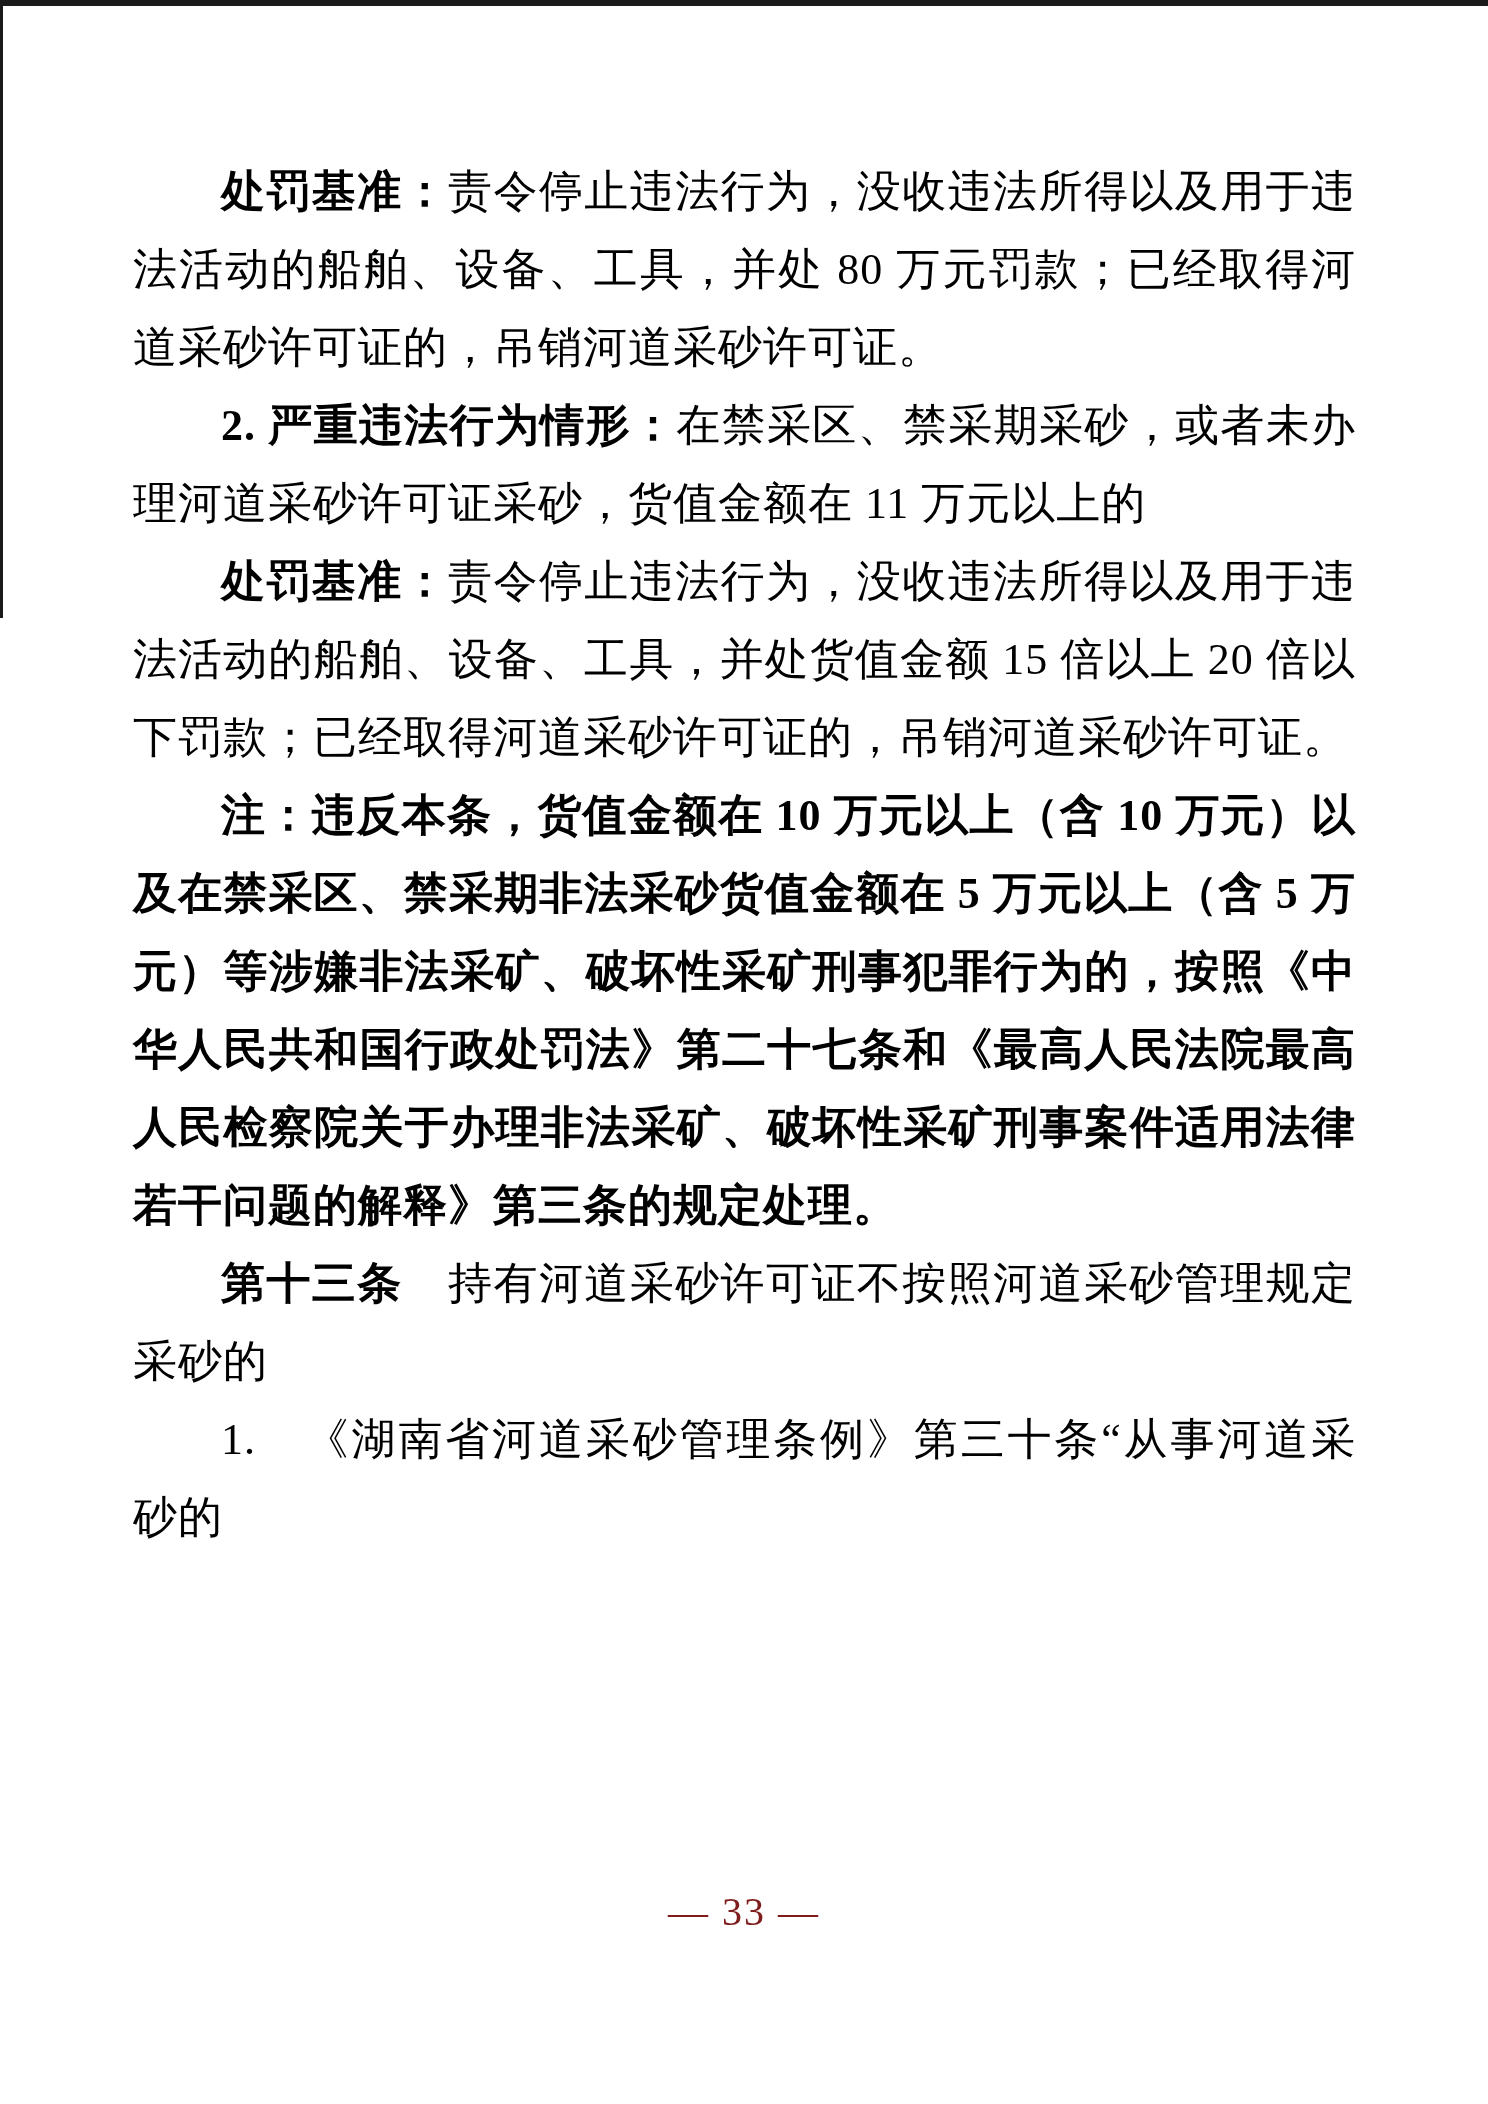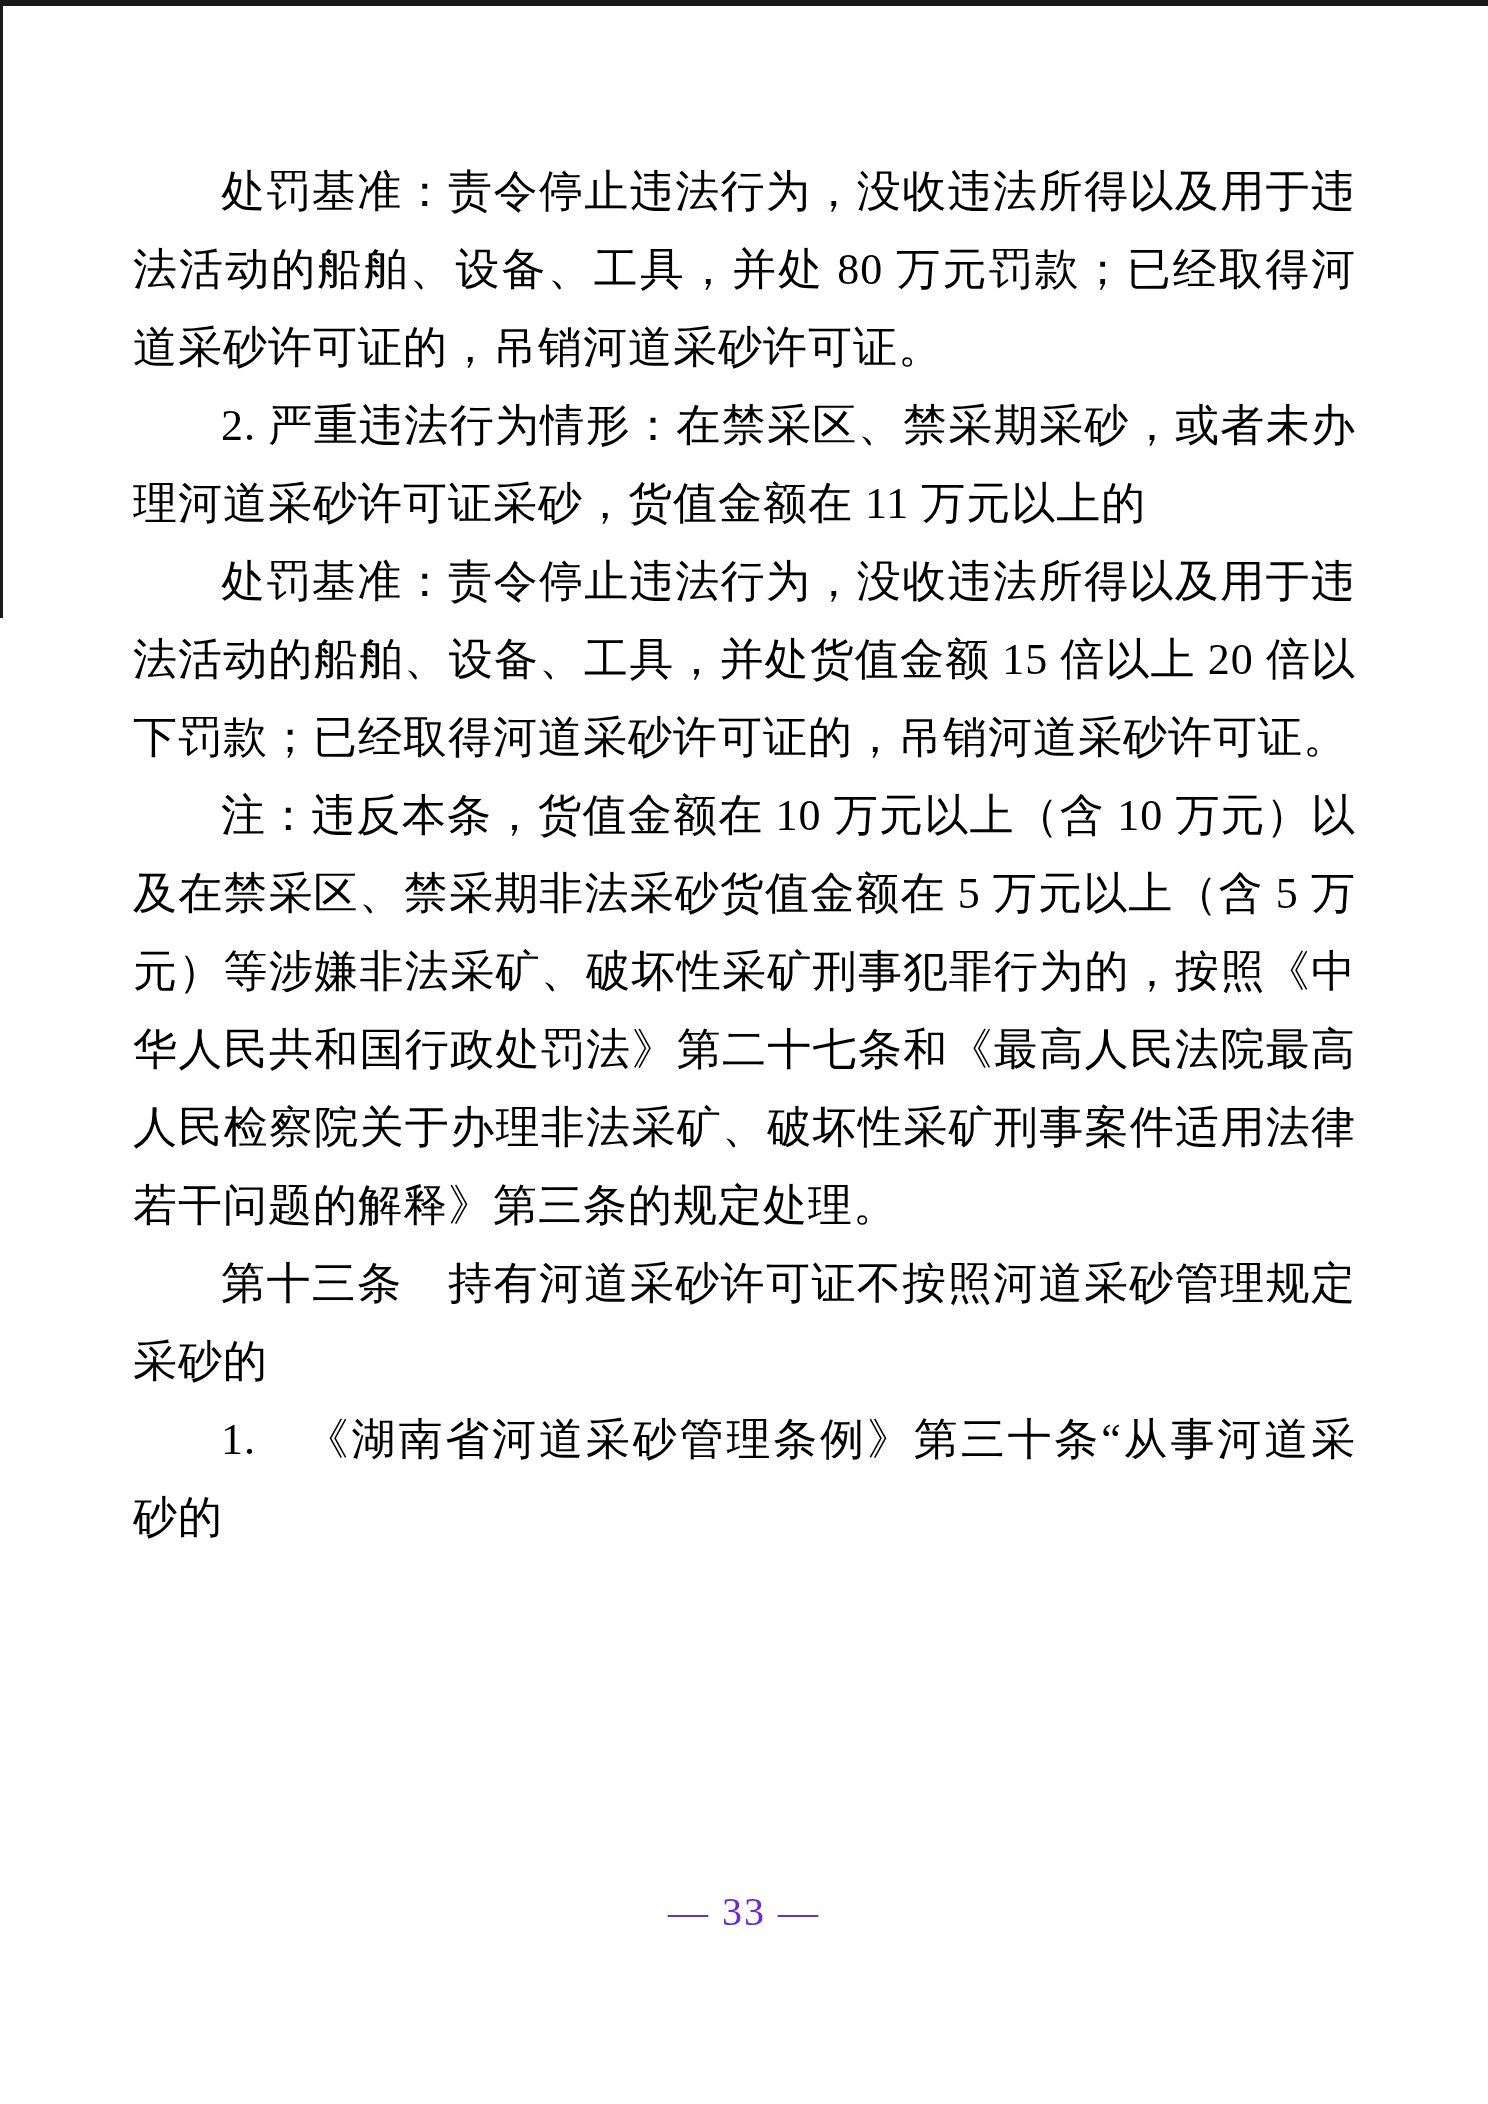--- a/index.html
+++ b/index.html
@@ -37,31 +37,31 @@
     width: 1223px;
     font-size: 44px;
     line-height: 78px;
     text-align: justify;
     text-justify: inter-ideograph;
     letter-spacing: 1px;
     word-break: break-all;
   }
   .para { text-indent: 88px; }
   .para .seg { font-weight: normal; }
-  .para .seg.bold { font-weight: normal; }
+  .para .seg.bold { font-weight: bold; }
   .page-number {
     position: absolute;
     top: 1886px;
     left: 0;
     width: 100%;
     text-align: center;
     font-size: 40px;
     line-height: 52px;
     letter-spacing: 2px;
-    color: #6d28d9;
+    color: #7f1d1d;
   }
 </style>
 </head>
 <body>
 
 <div class="page">
   <div class="scan-edge-top"></div>
   <div class="scan-edge-left"></div>
   <div class="text-body" id="paragraphs">
       <p class="para indent"><span class="seg bold">处罚基准：</span><span class="seg">责令停止违法行为，没收违法所得以及用于违法活动的船舶、设备、工具，并处 80 万元罚款；已经取得河道采砂许可证的，吊销河道采砂许可证。</span></p>

